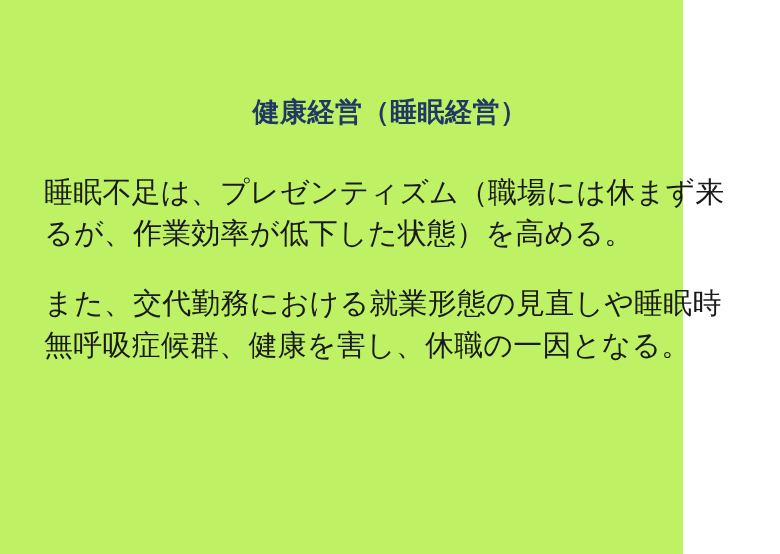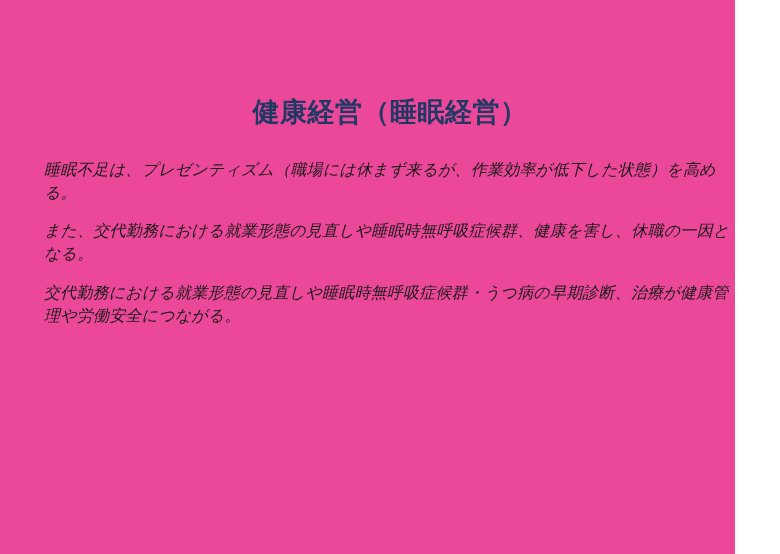--- a/index.html
+++ b/index.html
@@ -8,24 +8,24 @@
   }
   body {
     width: 780px;
     height: 554px;
     background: #ffffff;
     font-family: "Liberation Sans", "DejaVu Sans", sans-serif;
     overflow: hidden;
   }
   .slide {
     position: relative;
-    width: 735px;
+    width: 683px;
     height: 554px;
     box-sizing: border-box;
-    background: #ec4899;
+    background: #bef264;
   }
   .slide-title {
     position: absolute;
     top: 78px;
     left: 0;
     width: 780px;
     text-align: center;
     color: #1f3864;
     font-size: 27px;
     font-weight: bold;
@@ -33,37 +33,35 @@
     line-height: 1.2;
   }
   .body-block {
     position: absolute;
     top: 143px;
     left: 44px;
     width: 700px;
   }
   .para {
     color: #1a1a1a;
-    font-size: 16px;
+    font-size: 29px;
     line-height: 1.42;
     margin-bottom: 16px;
     letter-spacing: 0.2px;
     text-indent: 0;
-    font-style: italic;
   }
   .para:last-child {
     margin-bottom: 0;
   }
 </style>
 </head>
 <body>
 
 <div class="slide">
 
   <h1 class="slide-title">健康経営（睡眠経営）</h1>
 
   <div class="body-block">
     <p class="para">睡眠不足は、プレゼンティズム（職場には休まず来るが、作業効率が低下した状態）を高める。</p>
     <p class="para">また、交代勤務における就業形態の見直しや睡眠時無呼吸症候群、健康を害し、休職の一因となる。</p>
-    <p class="para">交代勤務における就業形態の見直しや睡眠時無呼吸症候群・うつ病の早期診断、治療が健康管理や労働安全につながる。</p>
   </div>
 
 </div>
 
 </body></html>

